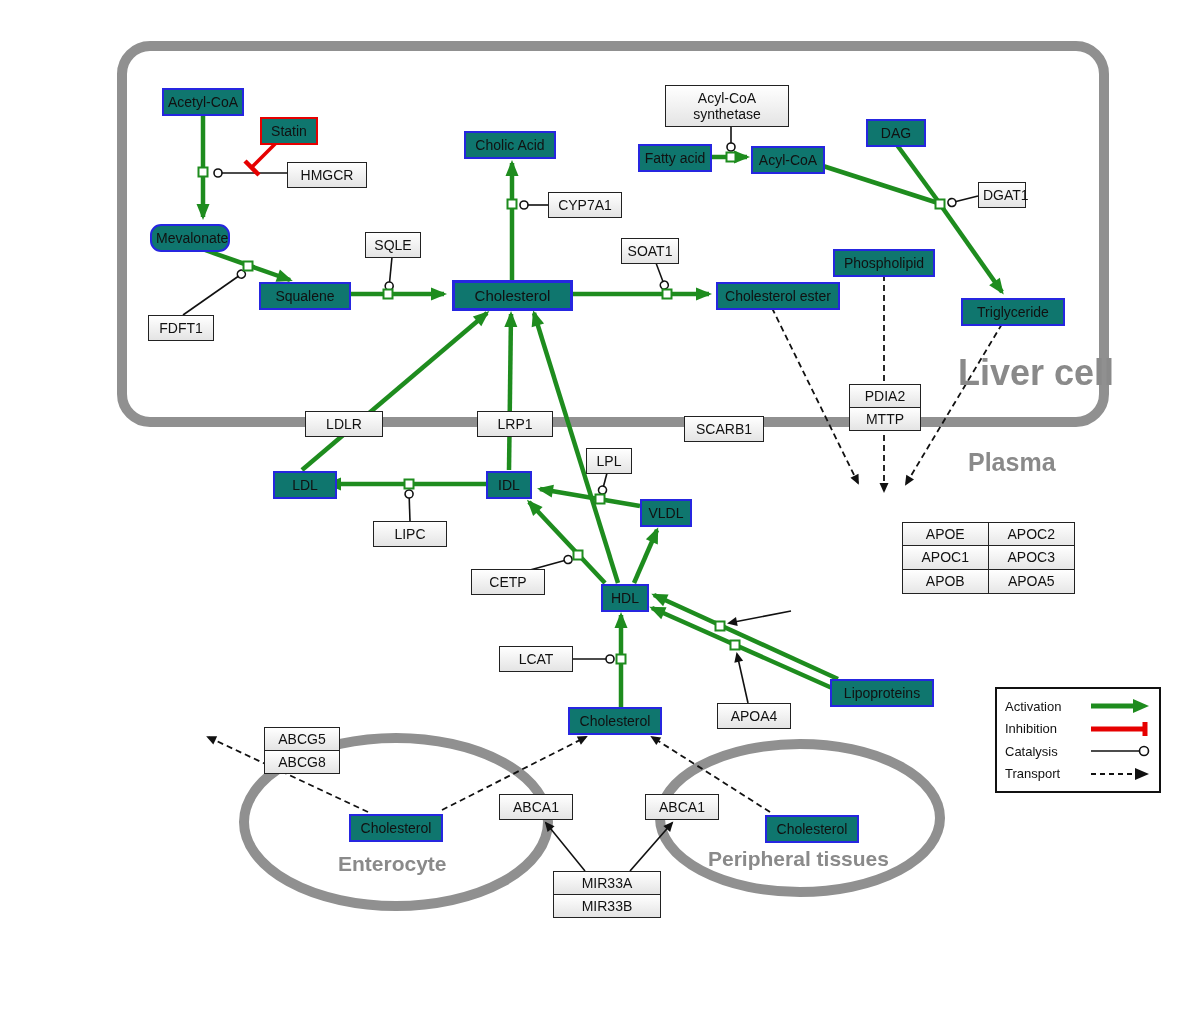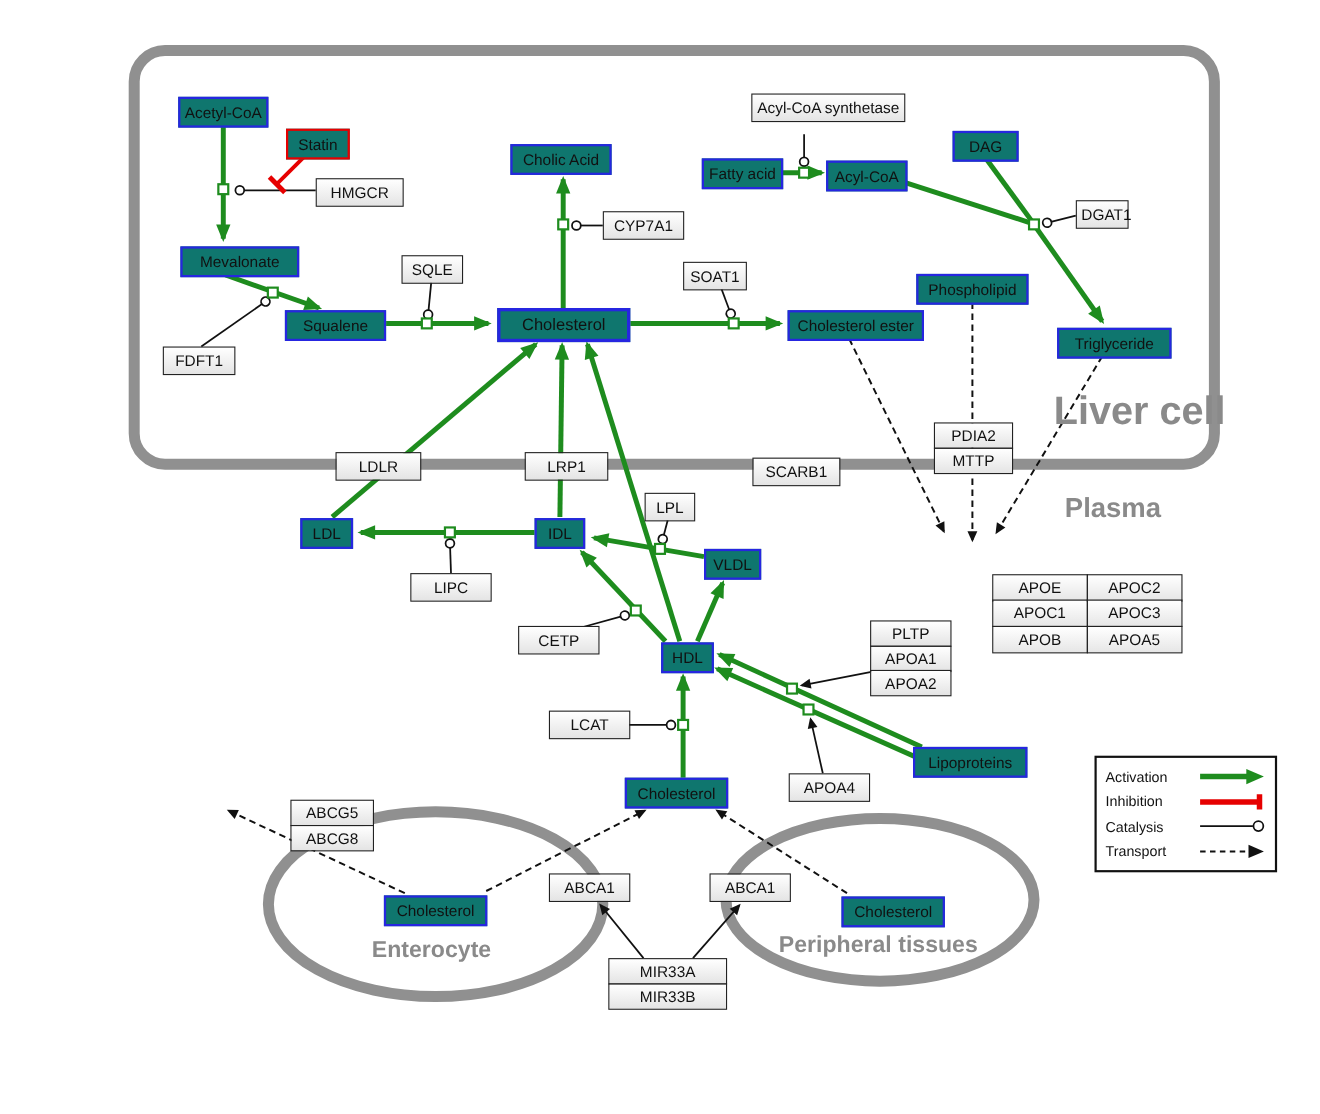--- a/index.html
+++ b/index.html
@@ -127,66 +127,61 @@
       <rect x="404.5" y="479.5" width="9" height="9"></rect>
       <rect x="595.5" y="494.5" width="9" height="9"></rect>
       <rect x="573.5" y="550.5" width="9" height="9"></rect>
       <rect x="715.5" y="621.5" width="9" height="9"></rect>
       <rect x="730.5" y="640.5" width="9" height="9"></rect>
       <rect x="616.5" y="654.5" width="9" height="9"></rect>
     </g>
   </svg>
 
   <div class="node met" style="left:162px;top:88px;width:82px;">Acetyl-CoA</div>
-  <div class="node met" style="left:164px;top:224px;width:108px;">Mevalonate</div>
+  <div class="node met" style="left:150px;top:224px;width:80px;border-radius:11px;">Mevalonate</div>
   <div class="node met" style="left:259px;top:282px;width:92px;">Squalene</div>
   <div class="node met" style="left:464px;top:131px;width:92px;">Cholic Acid</div>
   <div class="node met-strong" style="left:452px;top:280px;width:121px;">Cholesterol</div>
   <div class="node met" style="left:716px;top:282px;width:124px;">Cholesterol ester</div>
   <div class="node met" style="left:638px;top:144px;width:74px;">Fatty acid</div>
   <div class="node met" style="left:751px;top:146px;width:74px;">Acyl-CoA</div>
   <div class="node met" style="left:866px;top:119px;width:60px;">DAG</div>
   <div class="node met" style="left:833px;top:249px;width:102px;">Phospholipid</div>
   <div class="node met" style="left:961px;top:298px;width:104px;">Triglyceride</div>
-  <div class="node met" style="left:273px;top:471px;width:48px;">LDL</div>
+  <div class="node met" style="left:273px;top:471px;width:64px;">LDL</div>
   <div class="node met" style="left:486px;top:471px;width:46px;">IDL</div>
   <div class="node met" style="left:640px;top:499px;width:52px;">VLDL</div>
   <div class="node met" style="left:601px;top:584px;width:48px;">HDL</div>
   <div class="node met" style="left:830px;top:679px;width:104px;">Lipoproteins</div>
   <div class="node met" style="left:568px;top:707px;width:94px;">Cholesterol</div>
   <div class="node met" style="left:349px;top:814px;width:94px;">Cholesterol</div>
   <div class="node met" style="left:765px;top:815px;width:94px;">Cholesterol</div>
 
   <div class="node inh" style="left:260px;top:117px;width:58px;">Statin</div>
 
   <div class="node enz" style="left:287px;top:162px;width:80px;">HMGCR</div>
   <div class="node enz" style="left:148px;top:315px;width:66px;">FDFT1</div>
   <div class="node enz" style="left:365px;top:232px;width:56px;">SQLE</div>
   <div class="node enz" style="left:548px;top:192px;width:74px;">CYP7A1</div>
   <div class="node enz" style="left:621px;top:238px;width:58px;">SOAT1</div>
-  <div class="node enz wrap" style="left:683px;top:85px;width:140px;">Acyl-CoA synthetase</div>
+  <div class="node enz wrap" style="left:665px;top:85px;width:124px;">Acyl-CoA synthetase</div>
   <div class="node enz" style="left:978px;top:182px;width:48px;">DGAT1</div>
   <div class="node enz" style="left:305px;top:411px;width:78px;">LDLR</div>
   <div class="node enz" style="left:477px;top:411px;width:76px;">LRP1</div>
   <div class="node enz" style="left:684px;top:416px;width:80px;">SCARB1</div>
   <div class="node enz" style="left:373px;top:521px;width:74px;">LIPC</div>
   <div class="node enz" style="left:586px;top:448px;width:46px;">LPL</div>
   <div class="node enz" style="left:471px;top:569px;width:74px;">CETP</div>
   <div class="node enz" style="left:499px;top:646px;width:74px;">LCAT</div>
   <div class="node enz" style="left:717px;top:703px;width:74px;">APOA4</div>
 
   <div class="stack" style="left:849px;top:384px;width:72px;">
     <div class="cell">PDIA2</div>
     <div class="cell">MTTP</div>
   </div>
-  <div class="stack" style="left:791px;top:564px;width:74px;">
-    <div class="cell">PLTP</div>
-    <div class="cell">APOA1</div>
-    <div class="cell">APOA2</div>
-  </div>
   <div class="stack" style="left:264px;top:727px;width:76px;">
     <div class="cell">ABCG5</div>
     <div class="cell">ABCG8</div>
   </div>
   <div class="stack" style="left:553px;top:871px;width:108px;">
     <div class="cell">MIR33A</div>
     <div class="cell">MIR33B</div>
   </div>
   <div class="node enz" style="left:499px;top:794px;width:74px;">ABCA1</div>
   <div class="node enz" style="left:645px;top:794px;width:74px;">ABCA1</div>

